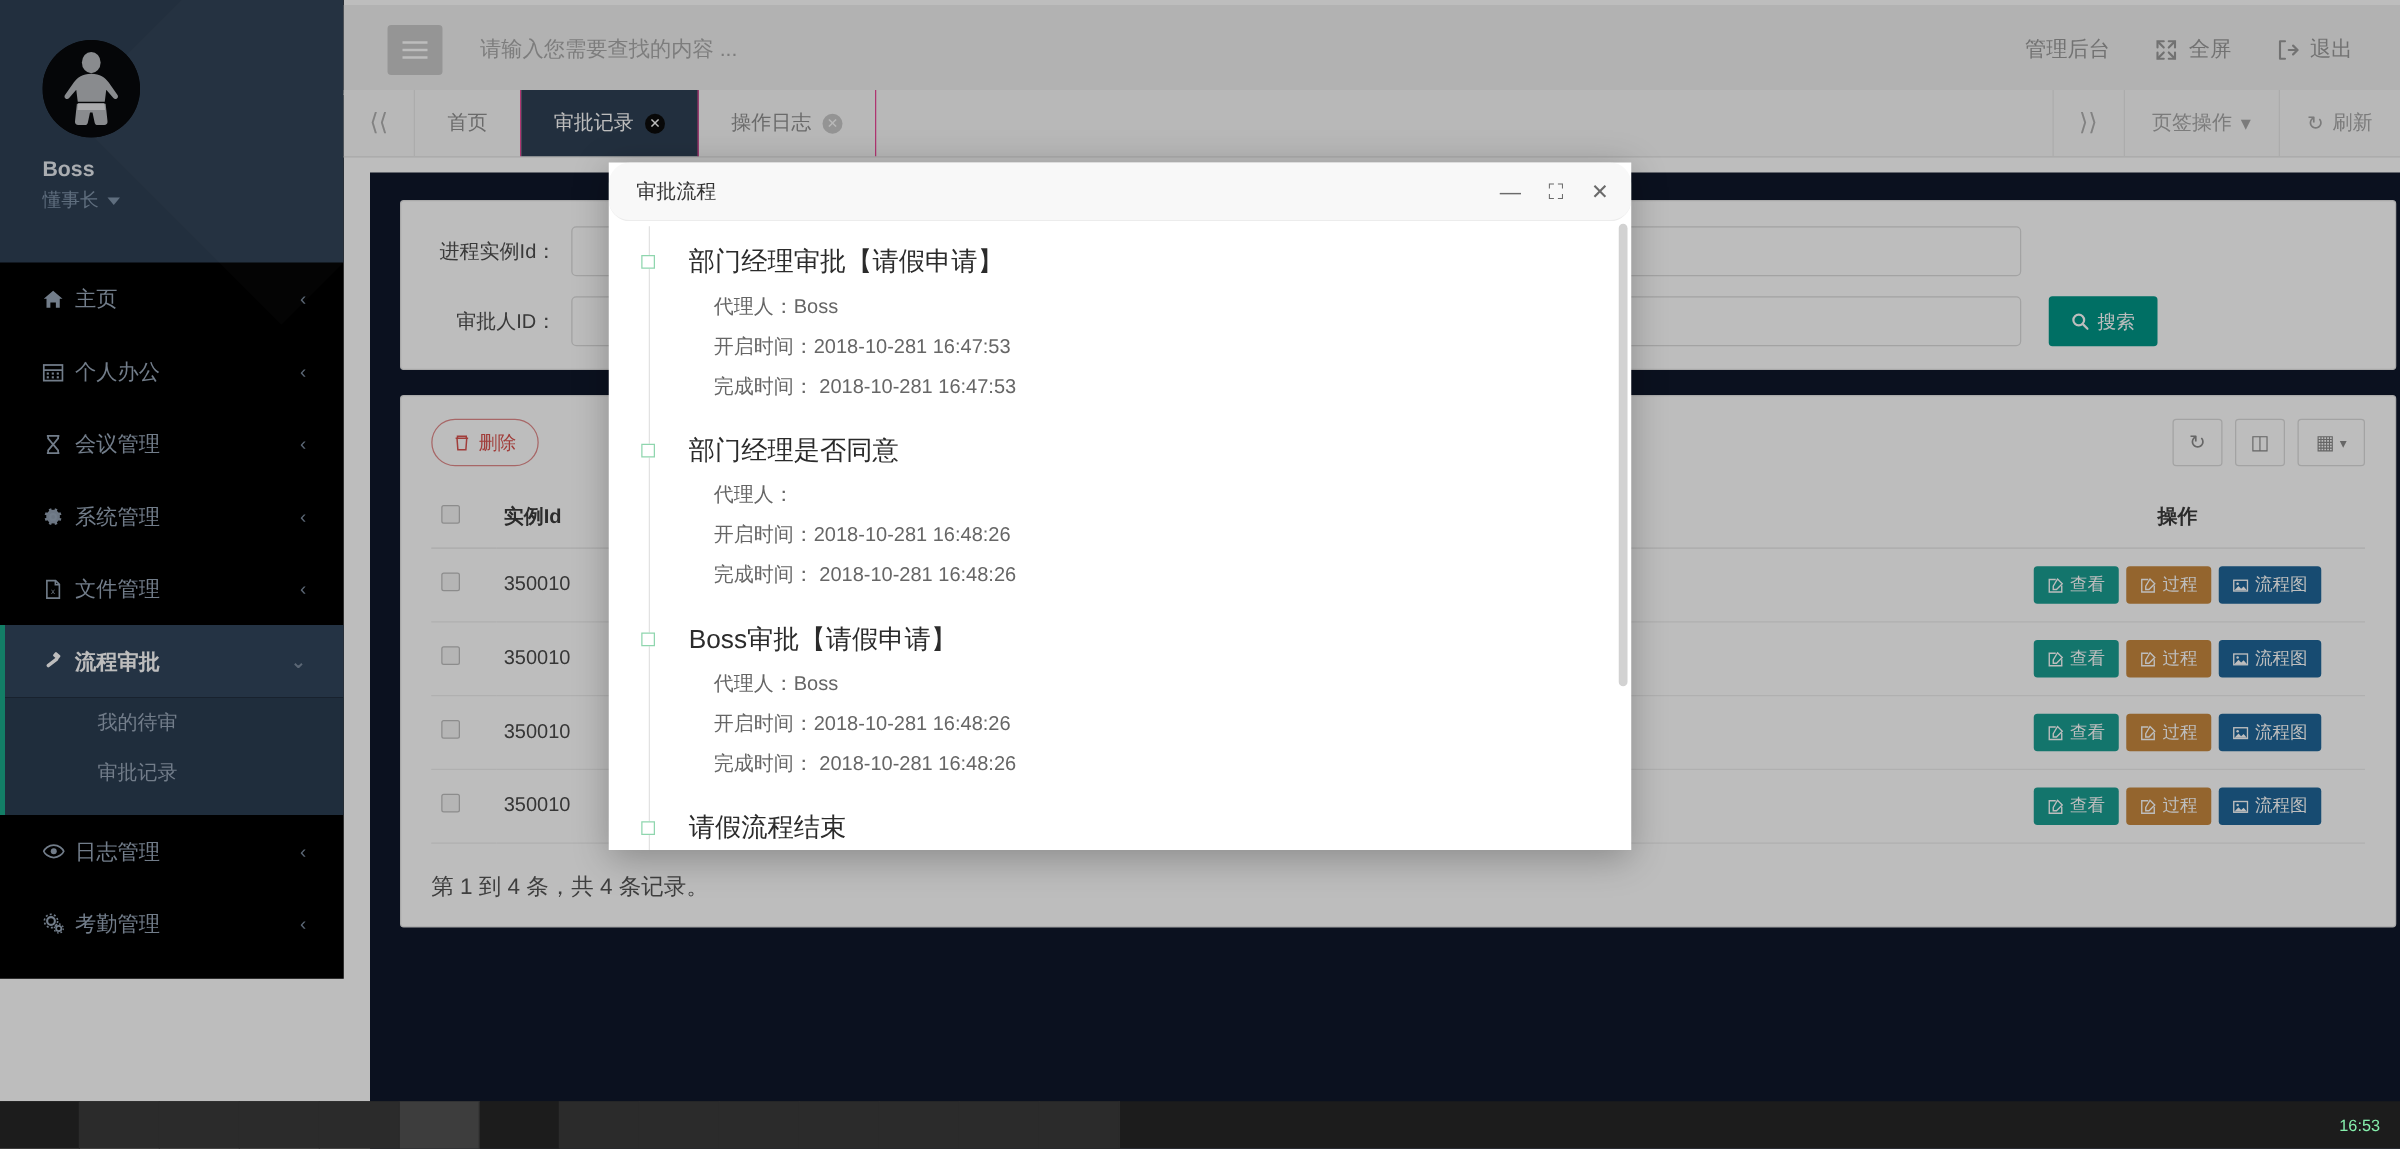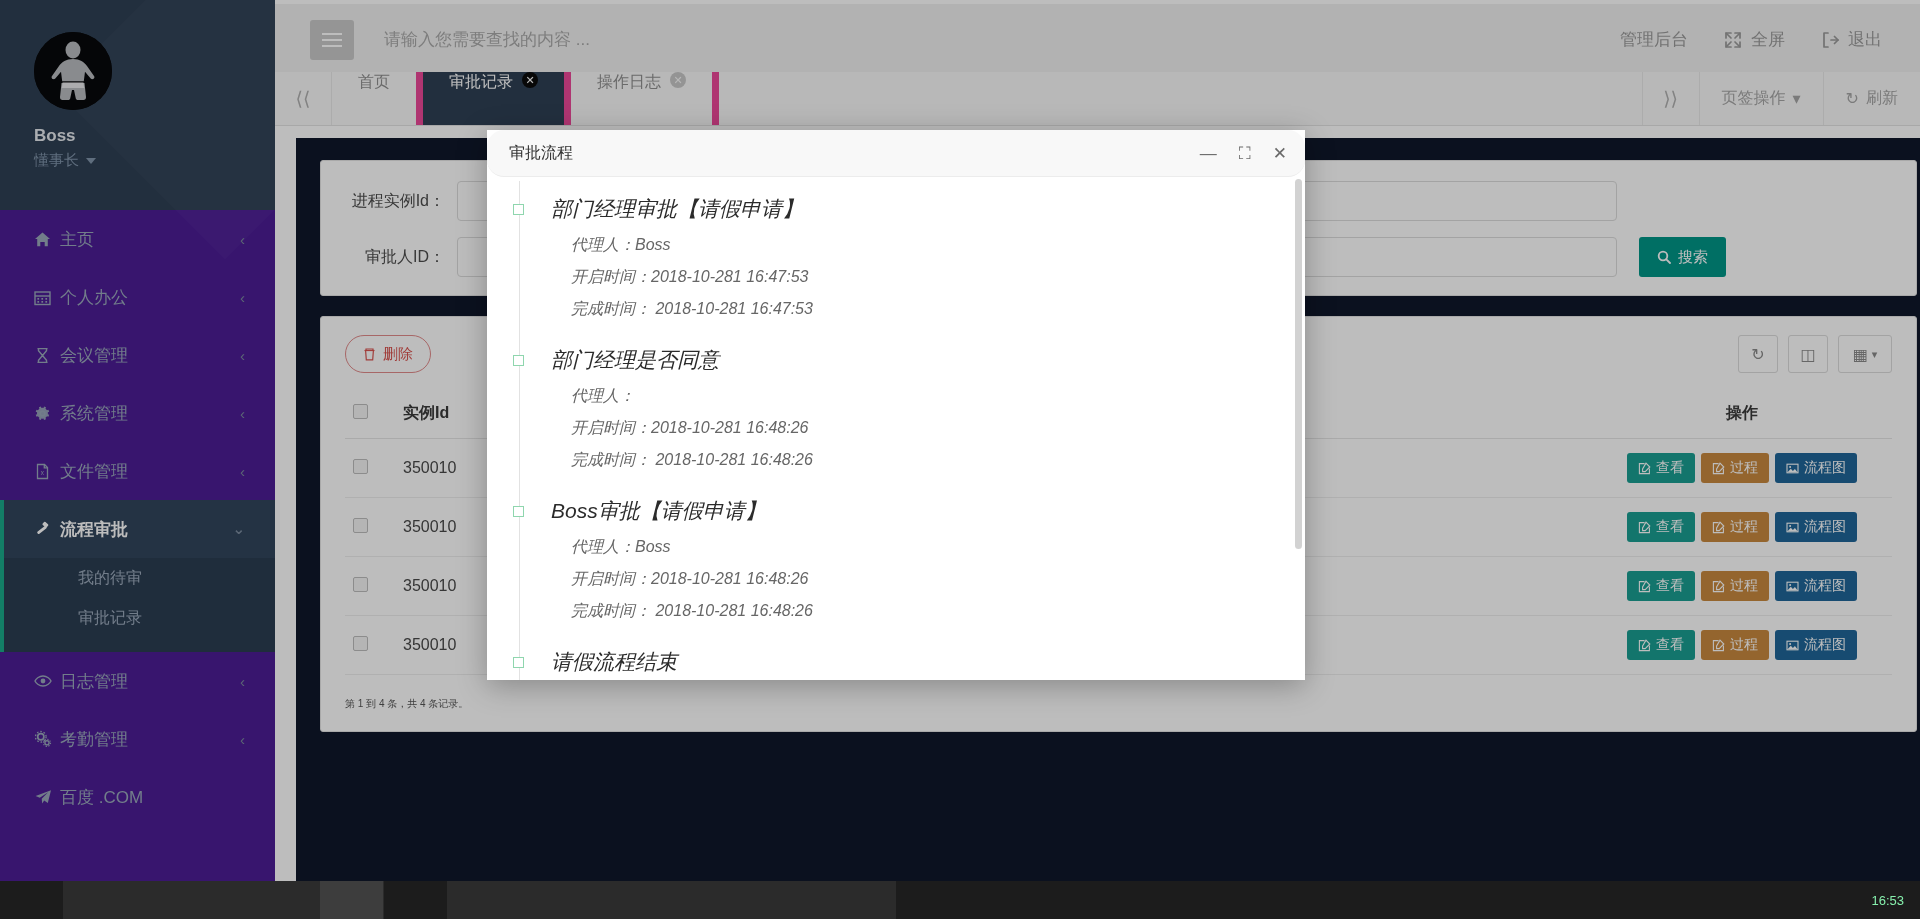--- a/index.html
+++ b/index.html
@@ -7,22 +7,22 @@
     width: 1920px; height: 919px;
     overflow: hidden;
     font-family: "Liberation Sans", "DejaVu Sans", sans-serif;
     background: #ffffff;
   }
   #app { position: relative; width: 1920px; height: 919px; }
 
   
   .sidebar {
     position: absolute; left: 0; top: 0;
-    width: 275px; height: 919px;
-    background: #4c1d95;
+    width: 275px; height: 783px;
+    background: #000000;
     overflow: hidden;
   }
   .sidebar-profile {
     position: relative;
     height: 210px;
     background: #2f4054;
     padding: 32px 0 0 34px;
   }
   .sidebar-profile::after {
     content: "";
@@ -169,25 +169,25 @@
   }
   .tab-scroll-btn {
     width: 57px;
     display: flex; align-items: center; justify-content: center;
     color: #b0b0b0; font-size: 19px;
     border-right: 1px solid #e8e8e8;
     cursor: pointer;
   }
   .tab-scroll-btn.right { border-right: none; border-left: 1px solid #e8e8e8; }
   .tab {
-    display: flex; 
+    display: flex; align-items: center;
     padding: 0 26px;
     font-size: 16px;
     color: #8f8f8f;
-    border-right: 7px solid #ec4899;
+    border-right: 1px solid #ec4899;
     cursor: pointer;
     gap: 9px;
     white-space: nowrap;
   }
   .tab.active { background: #2f4054; color: #ffffff; }
   .tab-close {
     width: 16px; height: 16px; border-radius: 50%;
     background: #c8c8c8; color: #f9f9f9;
     font-size: 11px; line-height: 16px; text-align: center;
     display: inline-block;
@@ -301,21 +301,21 @@
     height: 30px; padding: 0 11px;
     border-radius: 3px; border: none;
     color: #fff; font-size: 14px; font-family: inherit;
     cursor: pointer; margin-right: 6px;
   }
   .op-view { background: #1a9e92; }
   .op-process { background: #c8893f; }
   .op-diagram { background: #1f6699; margin-right: 0; }
   .table-footer {
     margin-top: 22px;
-    font-size: 10px; color: #555;
+    font-size: 18px; color: #555;
   }
 
   
   .overlay {
     position: absolute; left: 0; top: 0;
     width: 1920px; height: 919px;
     background: rgba(0,0,0,0.26);
     z-index: 50;
   }
 
@@ -341,21 +341,21 @@
   }
   .modal-title { font-size: 16px; color: #333; }
   .modal-tools { margin-left: auto; display: flex; align-items: center; gap: 22px; }
   .modal-tool { color: #6b6b6b; font-size: 17px; cursor: pointer; line-height: 1; }
   .modal-body {
     flex: 1;
     overflow: hidden;
     position: relative;
     padding: 18px 30px 0 30px;
   }
-  .timeline { position: relative; padding-left: 34px; font-style: italic; }
+  .timeline { position: relative; padding-left: 34px; }
   .timeline::before {
     content: "";
     position: absolute; left: 2px; top: -14px; bottom: -40px;
     width: 1px; background: #e2e2e2;
   }
   .tl-item { position: relative; margin-bottom: 26px; }
   .tl-dot {
     position: absolute; left: -38px; top: 9px;
     width: 11px; height: 11px;
     border: 1px solid #8fd6ae;

